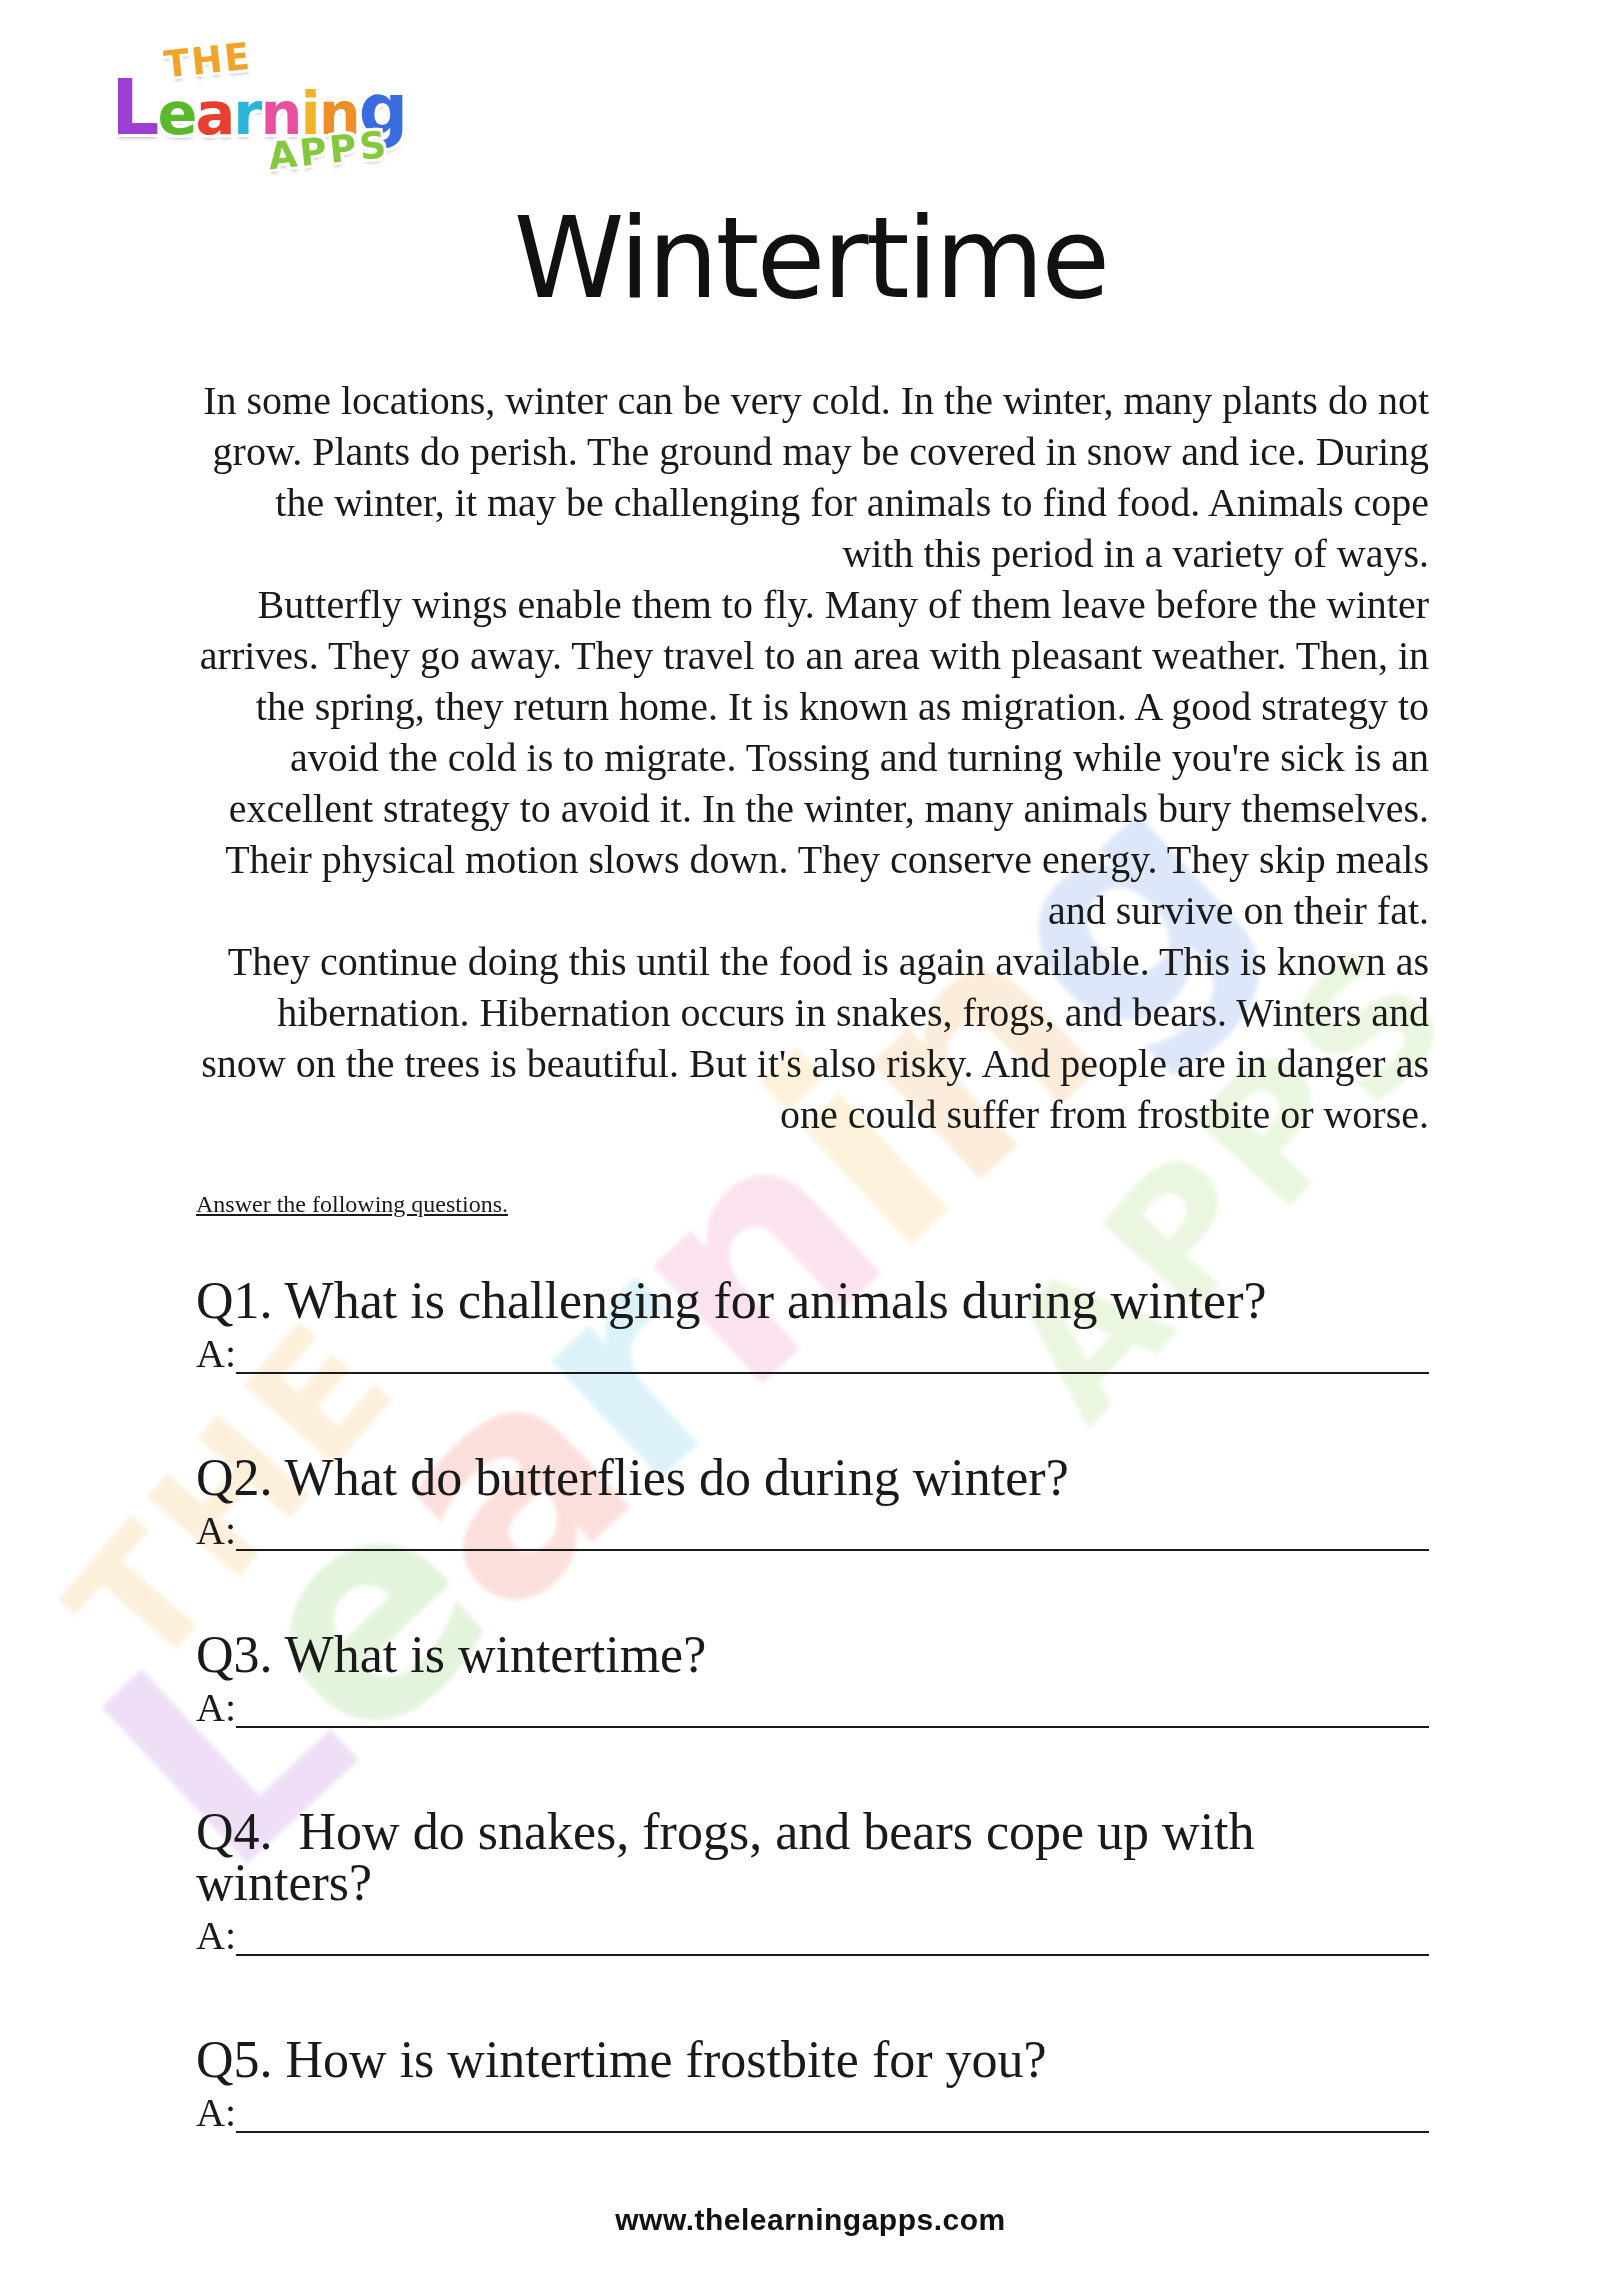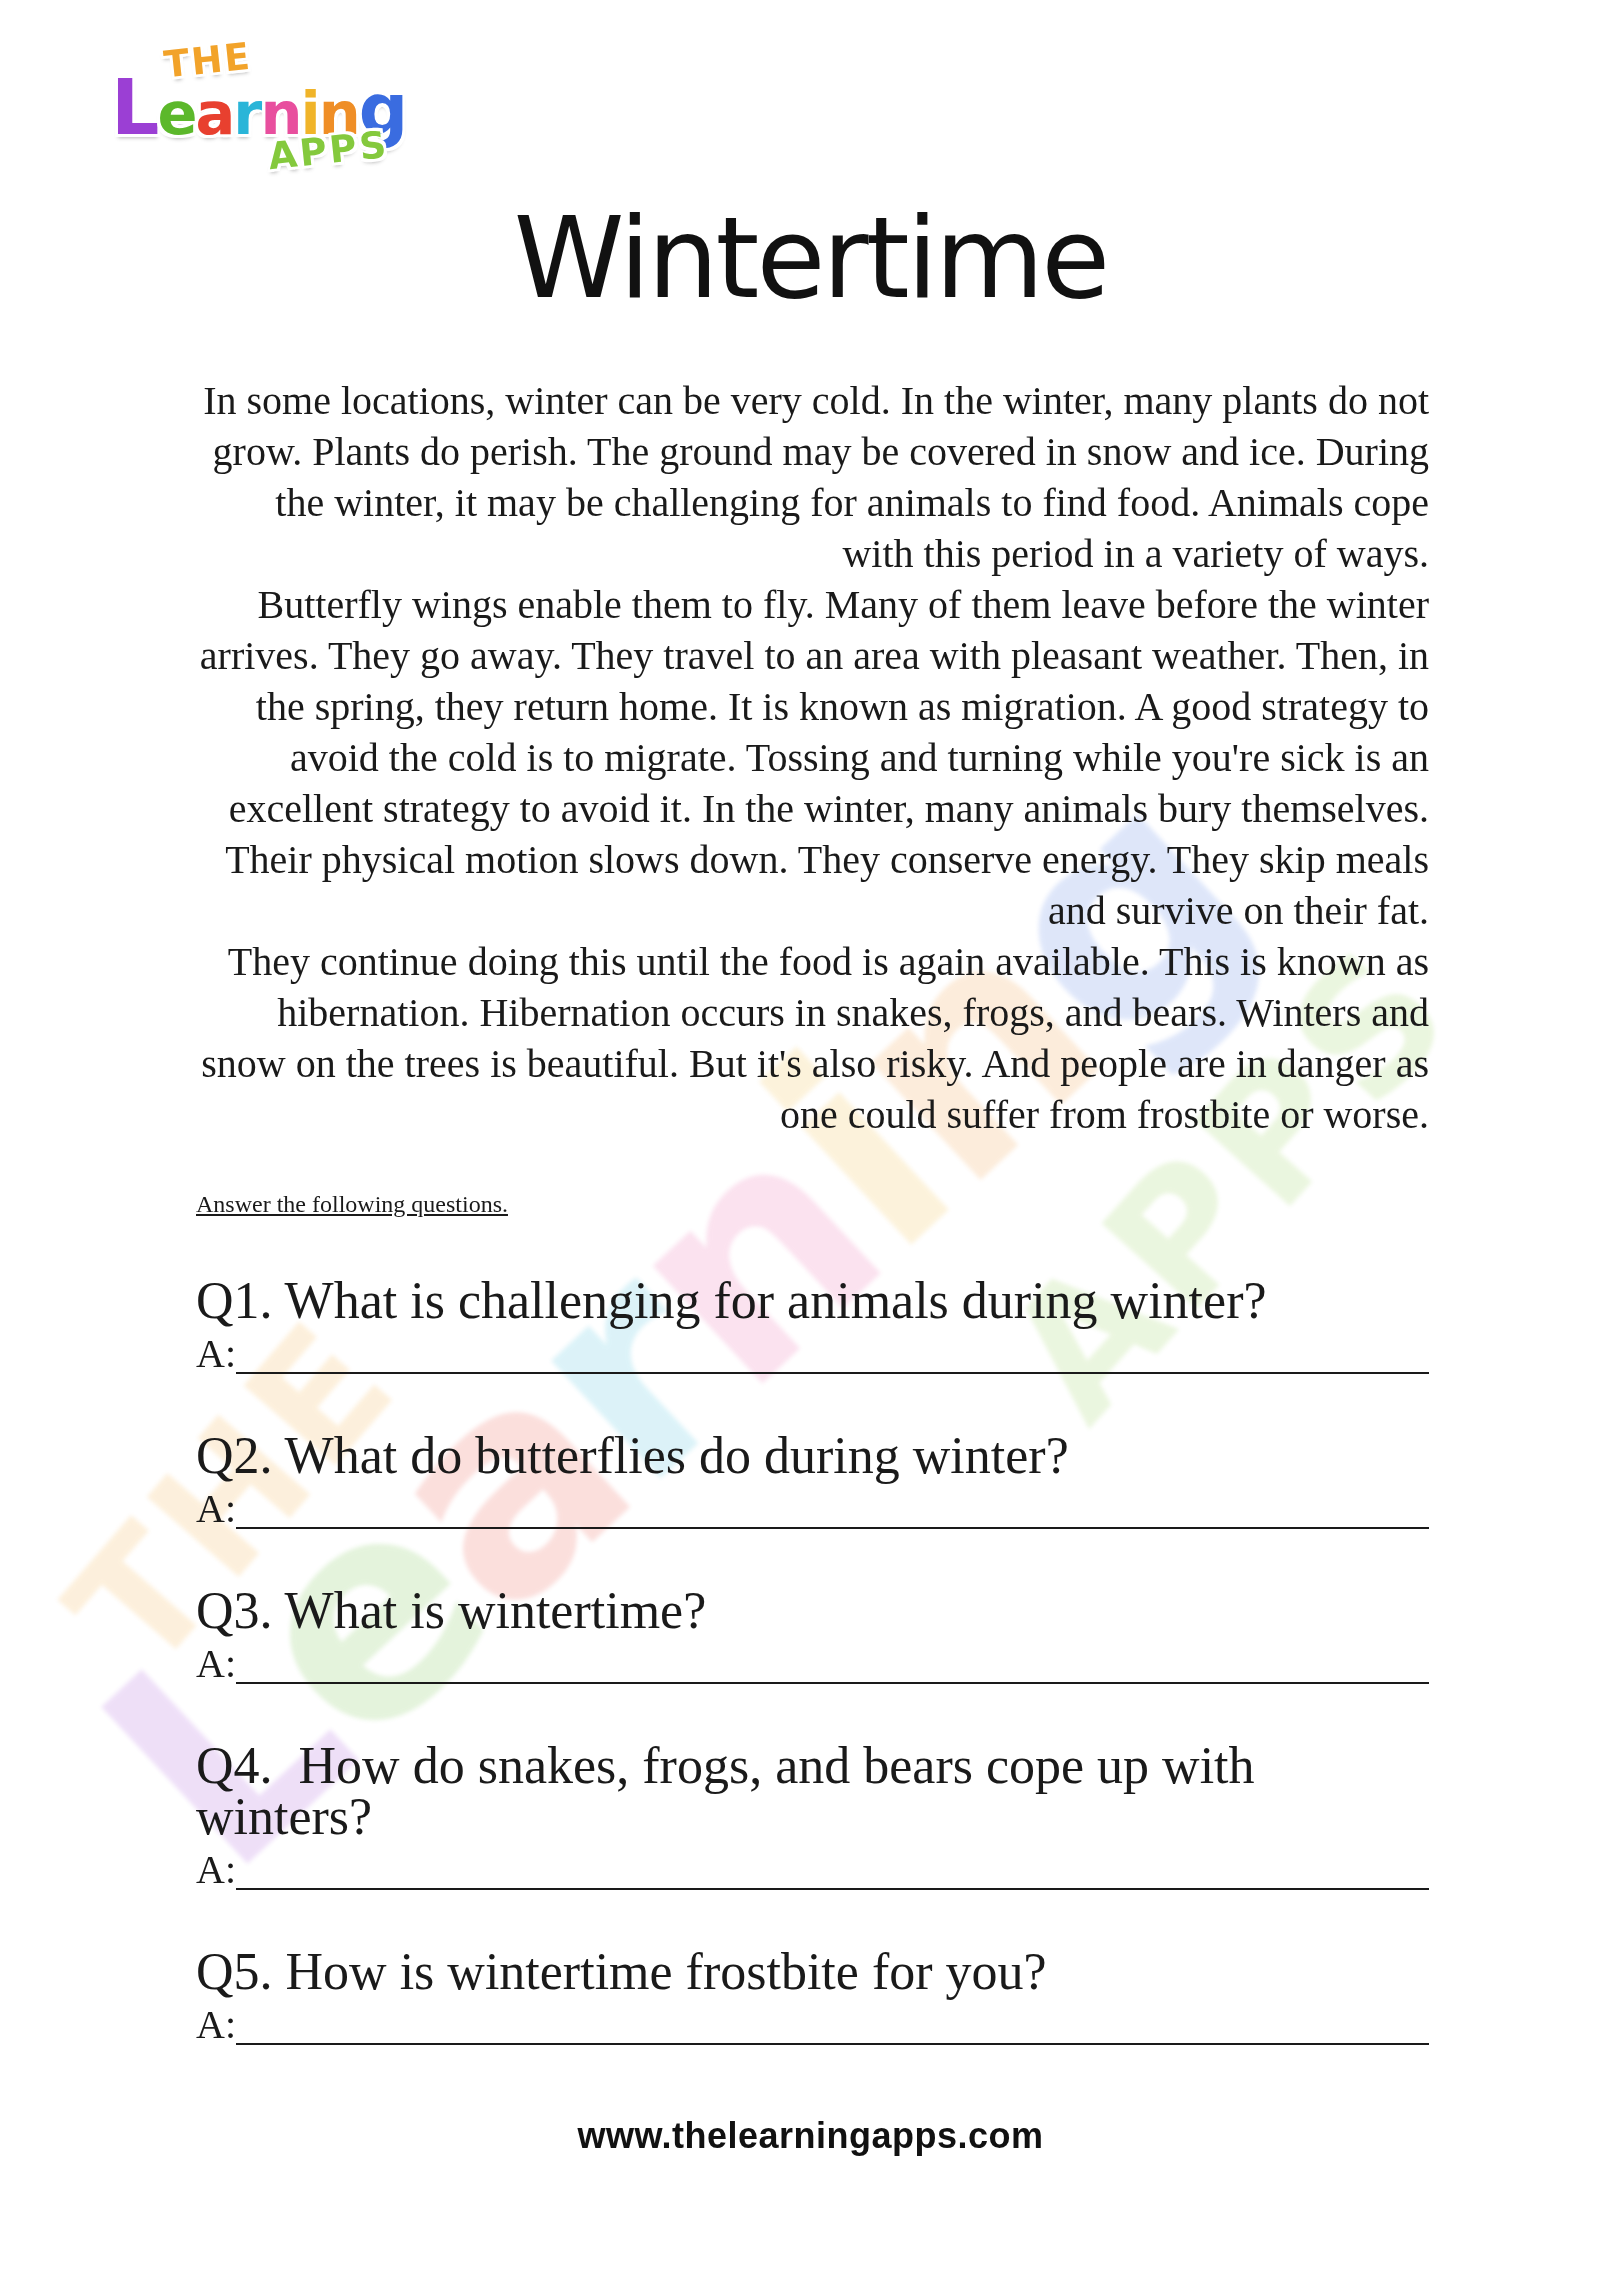--- a/index.html
+++ b/index.html
@@ -116,21 +116,21 @@
     text-align: right;
   }
   p.instruction {
     margin-top: 39px;
     font-size: 24px;
     line-height: 51px;
     text-decoration: underline;
   }
 
   
-  .qa { margin-top: 49px; }
+  .qa { margin-top: 71px; }
   .qa:first-of-type { margin-top: 45px; }
   .q {
     font-size: 52px;
     line-height: 51px;
     white-space: pre-wrap;
   }
   .arow {
     display: flex;
     align-items: flex-end;
     height: 55px;
@@ -147,21 +147,21 @@
   }
 
   
   footer {
     position: relative;
     z-index: 1;
     margin-top: 63px;
     text-align: center;
     font-family: "Liberation Sans", sans-serif;
     font-weight: bold;
-    font-size: 36px;
+    font-size: 30px;
     letter-spacing: 0.5px;
     color: #111;
   }
 </style>
 </head>
 <body>
 
 <div class="page">
 
   <div class="watermark" aria-hidden="true">

